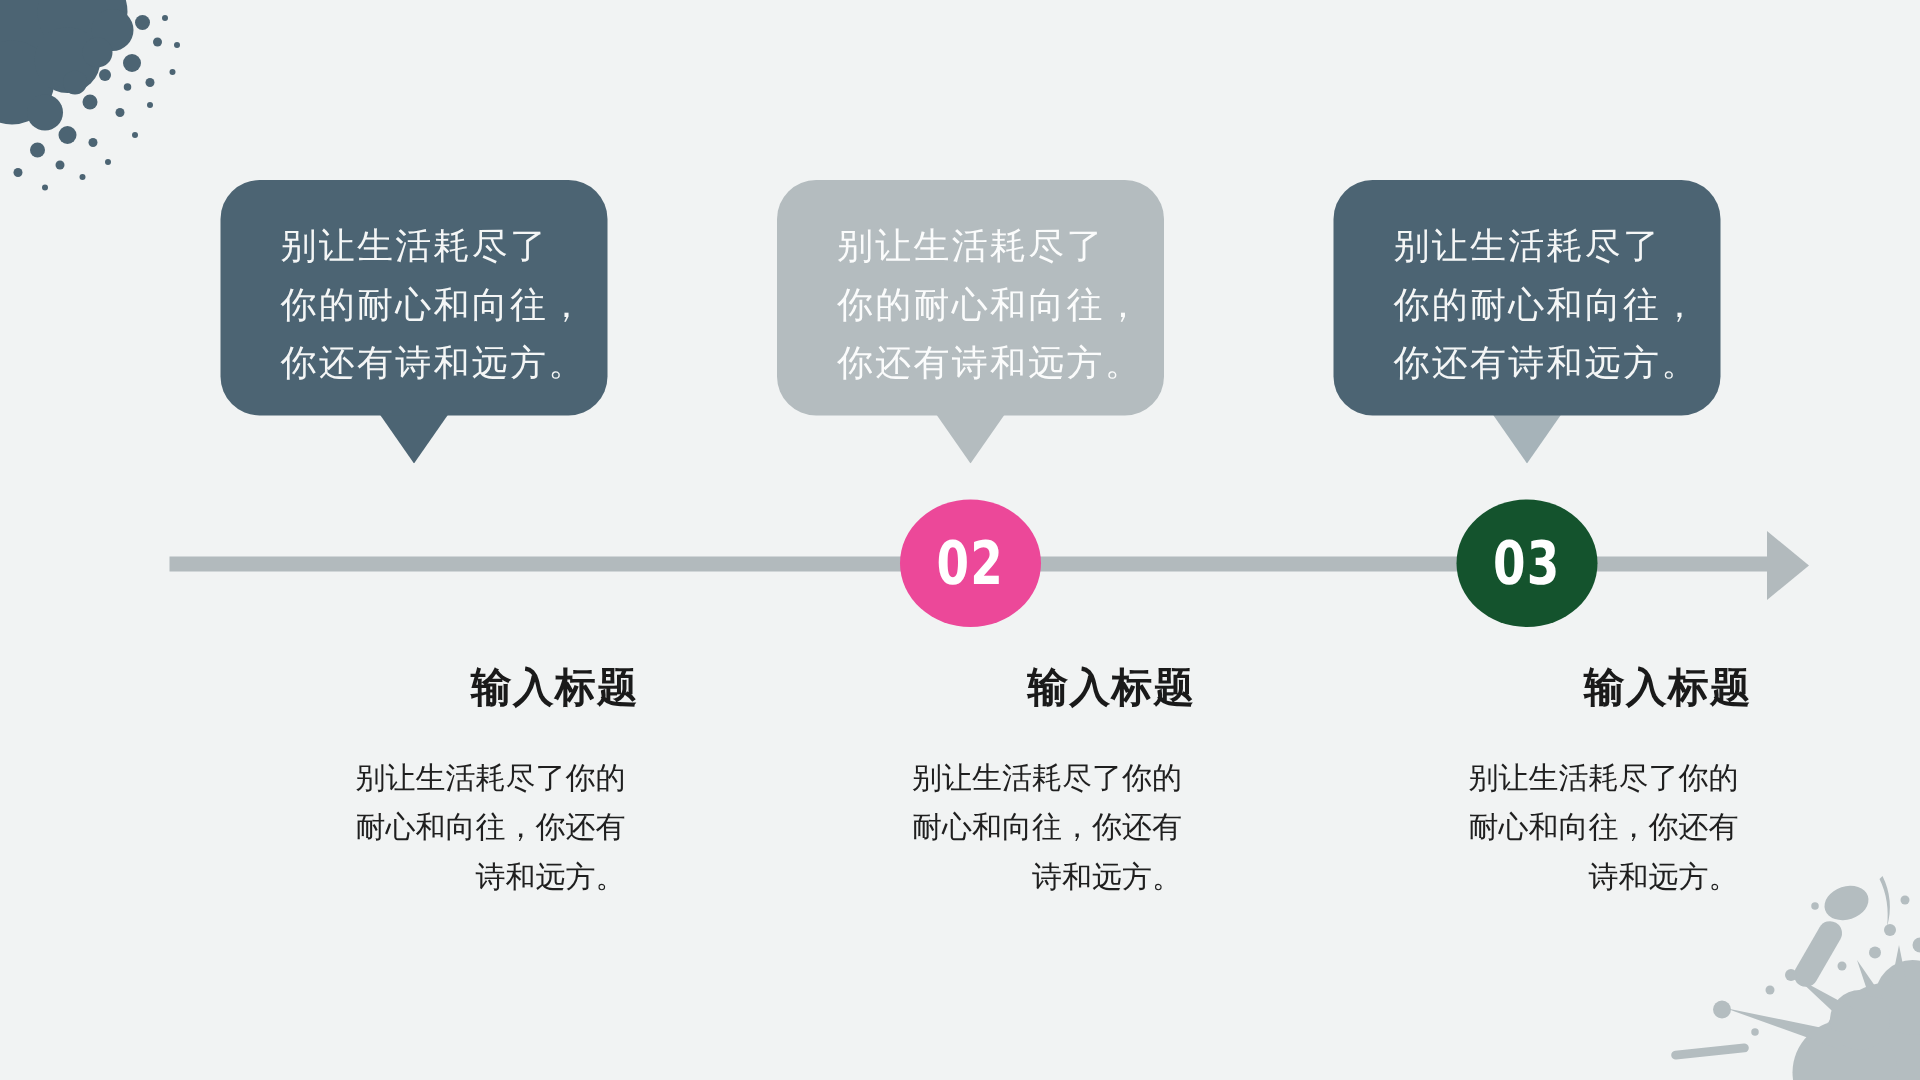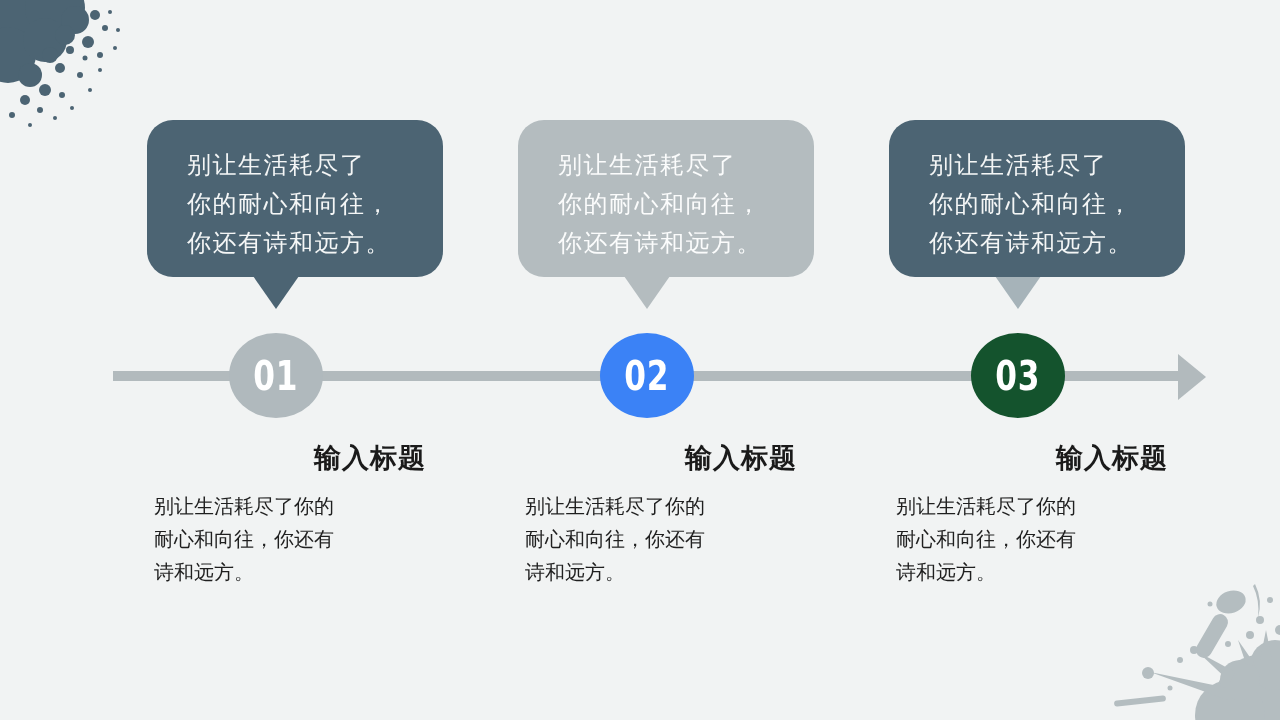--- a/index.html
+++ b/index.html
@@ -14,21 +14,21 @@
   .tl-line{position:absolute;left:113px;top:371px;width:1067px;height:10px;z-index:1;}
   .tl-arrow{
     position:absolute;left:1178px;top:354px;width:0;height:0;z-index:1;
     border-top:23px solid transparent;border-bottom:23px solid transparent;
     border-left:28px solid #b2babd;
   }
   
   .step{position:absolute;top:0;width:300px;height:720px;}
   .step1{left:126px;} .step2{left:497px;} .step3{left:868px;}
   .bubble{
-    position:absolute;top:120px;left:21px;width:296px;height:157px;
+    position:absolute;top:120px;left:21px;width:258px;height:157px;
     border-radius:26px;box-sizing:border-box;padding:26px 0 0 40px;
     font-family:"Liberation Serif","DejaVu Serif",serif;
     font-size:24px;line-height:39px;letter-spacing:1.5px;z-index:2;
   }
   .tail{
     position:absolute;top:276px;left:127px;width:46px;height:33px;
     clip-path:polygon(0 0,100% 0,50% 100%);z-index:1;
   }
   .circle{
     position:absolute;top:333px;left:103px;width:94px;height:85px;border-radius:50%;
@@ -37,21 +37,21 @@
   .num{
     font-family:"DejaVu Sans","Liberation Sans",sans-serif;
     font-weight:bold;font-size:40px;letter-spacing:1px;transform:scaleX(.78);
   }
   .title{
     position:absolute;top:440px;left:0;width:100%;margin:0;text-align:right;
     font-family:"Liberation Serif","DejaVu Serif",serif;
     font-size:27px;font-weight:bold;letter-spacing:1px;
   }
   .body{
-    position:absolute;top:487px;left:25px;width:250px;margin:3px;text-align:left;
+    position:absolute;top:487px;left:25px;width:250px;margin:16px;text-align:right;
     font-family:"Liberation Serif","DejaVu Serif",serif;
     font-size:20px;line-height:33px;
   }
 </style>
 </head>
 <body>
 
 <div class="slide" style="background-color: rgb(241, 243, 243);">
 
   <svg class="splat-tl" viewBox="0 0 180 150">
@@ -118,39 +118,36 @@
   <div class="tl-line" style="background-color: rgb(178, 186, 189);"></div>
   <div class="tl-arrow" style="border-left-color: rgb(178, 186, 189);"></div>
 
   <section class="step step1">
     <div class="bubble" style="background-color: rgb(76, 100, 115); color: rgb(244, 246, 246);">
       <div>别让生活耗尽了</div>
       <div>你的耐心和向往，</div>
       <div>你还有诗和远方。</div>
     </div>
     <div class="tail" style="background-color: rgb(76, 100, 115);"></div>
-    <div class="circle" style="background-color: rgb(176, 185, 189);">
-      <span class="num" style="color: rgb(255, 255, 255);">01</span>
-    </div>
     <h3 class="title" style="color: rgb(26, 26, 26);">输入标题</h3>
     <p class="body" style="color: rgb(31, 31, 31);">
       <span style="display:block">别让生活耗尽了你的</span>
       <span style="display:block">耐心和向往，你还有</span>
       <span style="display:block">诗和远方。</span>
     </p>
   </section>
 
   <section class="step step2">
     <div class="bubble" style="background-color: rgb(180, 188, 191); color: rgb(251, 252, 252);">
       <div>别让生活耗尽了</div>
       <div>你的耐心和向往，</div>
       <div>你还有诗和远方。</div>
     </div>
     <div class="tail" style="background-color: rgb(180, 188, 191);"></div>
-    <div class="circle" style="background-color: #3b82f6; justify-content: center;">
+    <div class="circle" style="background-color: #ec4899; justify-content: center;">
       <span class="num" style="color: rgb(255, 255, 255);">02</span>
     </div>
     <h3 class="title" style="color: rgb(26, 26, 26);">输入标题</h3>
     <p class="body" style="color: rgb(31, 31, 31);">
       <span style="display:block">别让生活耗尽了你的</span>
       <span style="display:block">耐心和向往，你还有</span>
       <span style="display:block">诗和远方。</span>
     </p>
   </section>
 

